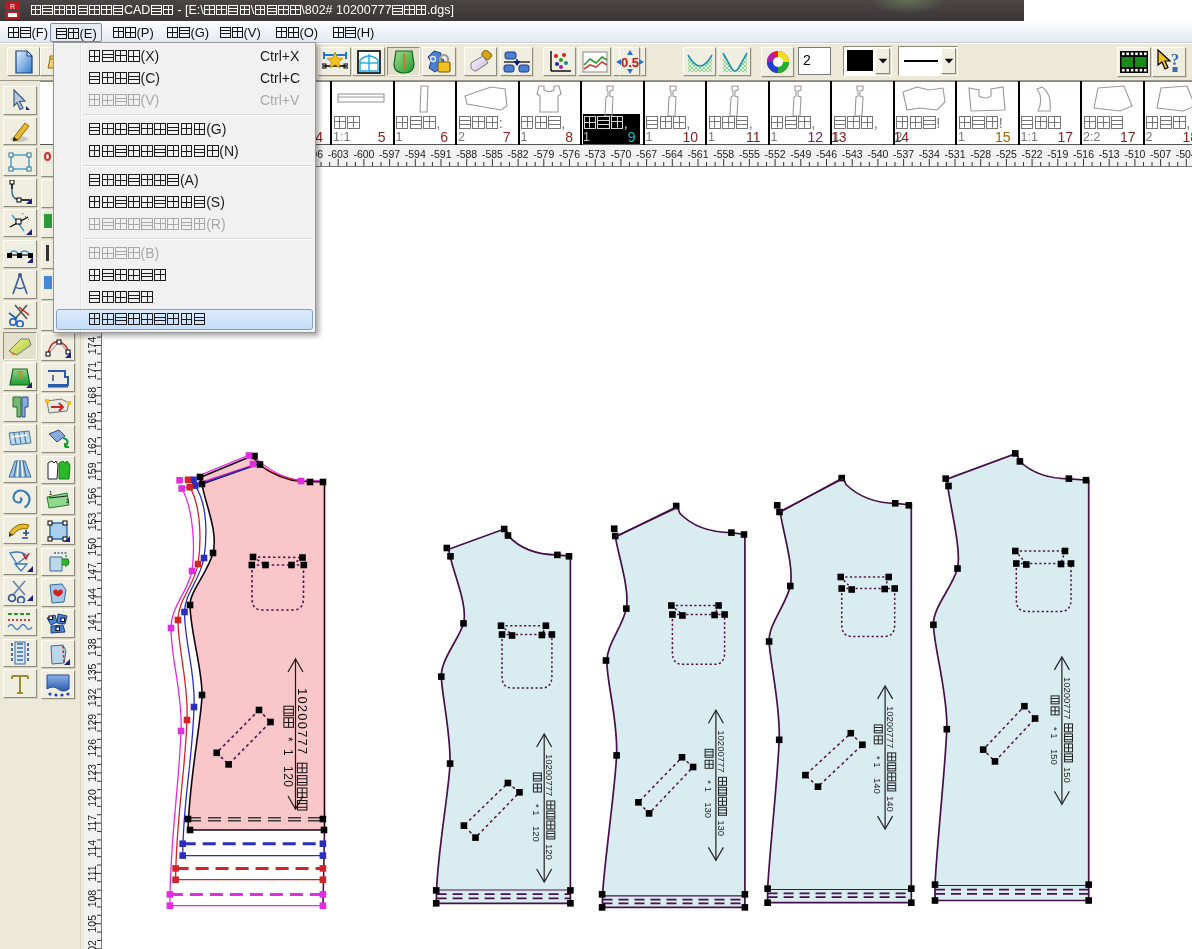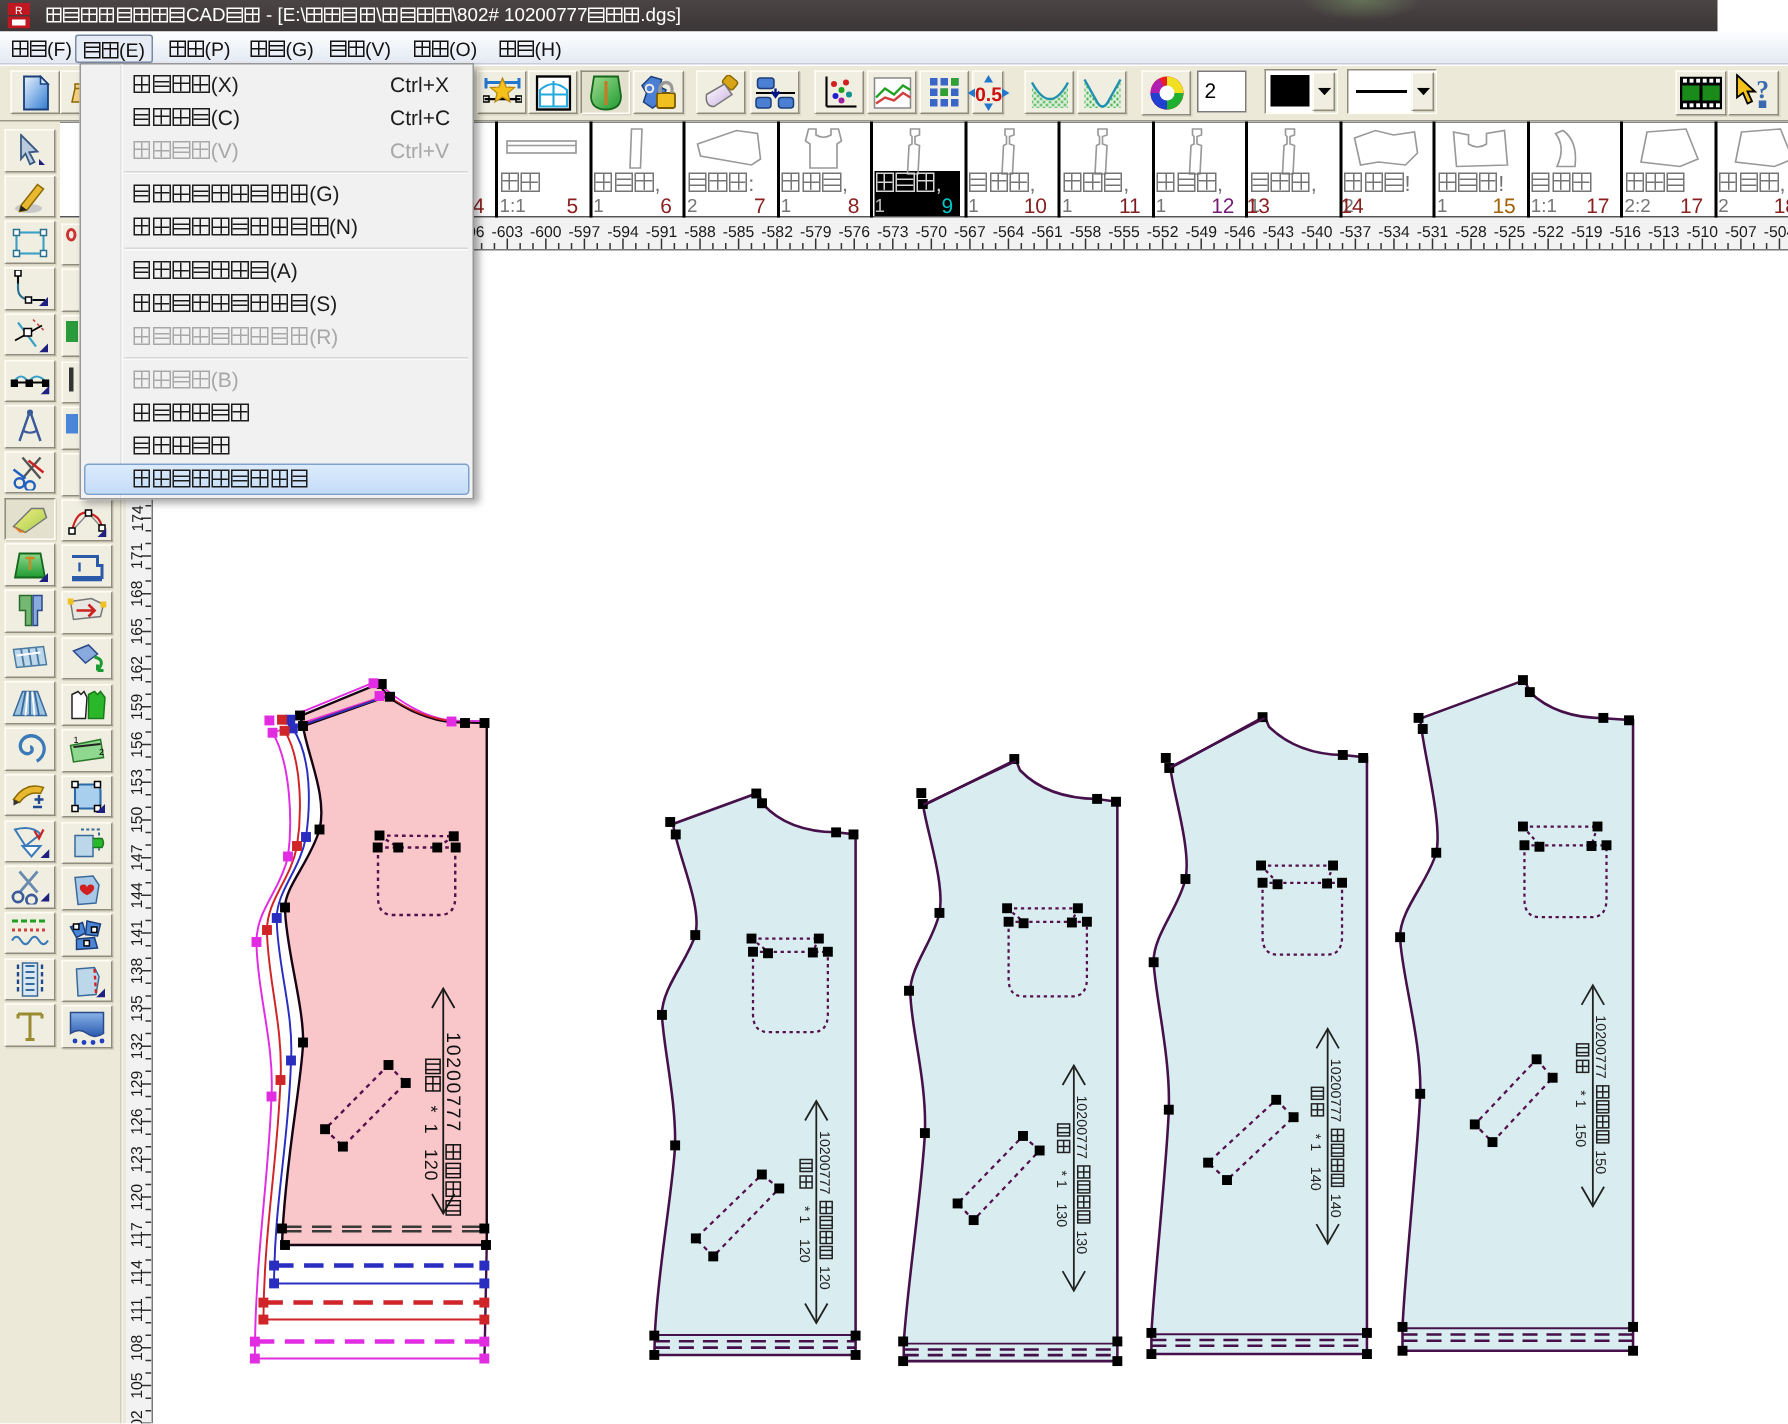--- a/index.html
+++ b/index.html
@@ -356,21 +356,21 @@
     <rect x="1061.7" y="547.7" width="6.6" height="6.6" fill="#000"></rect>
     <rect x="1013.0" y="560.2" width="6.6" height="6.6" fill="#000"></rect>
     <rect x="1067.7" y="560.2" width="6.6" height="6.6" fill="#000"></rect>
     <rect x="1023.0" y="561.2" width="6.6" height="6.6" fill="#000"></rect>
     <rect x="1057.7" y="560.7" width="6.6" height="6.6" fill="#000"></rect>
     <rect x="1021.1" y="702.9" width="6.6" height="6.6" fill="#000"></rect>
     <rect x="1031.8" y="715.2" width="6.6" height="6.6" fill="#000"></rect>
     <rect x="991.7" y="758.1" width="6.6" height="6.6" fill="#000"></rect>
     <rect x="979.9" y="746.3" width="6.6" height="6.6" fill="#000"></rect>
   </svg>
-<div class="abs" style="left:0;top:0;width:1145px;height:21px;background:linear-gradient(#4c4546,#3a3536);z-index:5">
+<div class="abs" style="left:0;top:0;width:1024px;height:21px;background:linear-gradient(#4c4546,#3a3536);z-index:5">
     <div class="abs" style="left:868px;top:0;width:80px;height:14px;background:radial-gradient(ellipse at 50% 0,rgba(120,150,100,.55),rgba(0,0,0,0) 70%)"></div>
     <svg class="abs" style="left:5px;top:2px" width="15" height="17" viewBox="0 0 15 17">
       <rect x="0" y="0" width="15" height="8" fill="#c01820"></rect>
       <rect x="0" y="9" width="15" height="8" fill="#c01820"></rect>
       <text x="7.5" y="7" font-size="7" fill="#fff" text-anchor="middle" font-family="Liberation Sans">R</text>
       <rect x="3" y="11" width="9" height="4" fill="#fff"></rect>
     </svg>
     <div class="abs" style="left:30px;top:3px;font-size:12.5px;color:#fff;white-space:nowrap"><b class="cj v1"></b><b class="cj v2"></b><b class="cj v3"></b><b class="cj v1"></b><b class="cj v2"></b><b class="cj v3"></b><b class="cj v1"></b><b class="cj v2"></b>CAD<b class="cj v2"></b><b class="cj v3"></b> - [E:\<b class="cj v3"></b><b class="cj v1"></b><b class="cj v2"></b><b class="cj v3"></b>\<b class="cj v1"></b><b class="cj v2"></b><b class="cj v3"></b><b class="cj v1"></b>\802# 10200777<b class="cj v2"></b><b class="cj v3"></b><b class="cj v1"></b>.dgs]</div>
   </div>
 <div class="abs" style="left:0;top:21px;width:1192px;height:22px;background:linear-gradient(#fdfeff,#e4e9f3);border-bottom:1px solid #c6ccd8;z-index:5"></div>
@@ -488,21 +488,21 @@
         <rect x="9" y="9" width="5" height="5"></rect>
         <rect x="16" y="9" width="5" height="5"></rect>
         <rect x="2" y="16" width="5" height="5"></rect>
         <rect x="9" y="16" width="5" height="5"></rect>
         <rect x="16" y="16" width="5" height="5"></rect>
         <rect x="9" y="9" width="5" height="5" fill="#30a030"></rect>
         <rect x="16" y="2" width="5" height="5" fill="#30a030"></rect>
       </g>
     </svg>
   </div>
-<div class="tb" style="left:648px;top:47px;width:21px;height:29px;z-index:6">
+<div class="tb" style="left:619px;top:47px;width:21px;height:29px;z-index:6">
     <svg width="28" height="24" viewBox="0 0 28 24">
       <text x="14" y="17" font-size="13" font-weight="bold" fill="#cc1111" text-anchor="middle" font-family="Liberation Sans">0.5</text>
       <path d="M14,0 L11,5 L17,5 Z" fill="#2277cc"></path>
       <path d="M14,24 L11,19 L17,19 Z" fill="#2277cc"></path>
       <path d="M0,12 L5,9 L5,15 Z" fill="#2277cc"></path>
       <path d="M28,12 L23,9 L23,15 Z" fill="#2277cc"></path>
     </svg>
   </div>
 <div class="tb" style="left:683px;top:47px;width:33px;height:29px;z-index:6">
     <svg width="26" height="22" viewBox="0 0 26 22">

